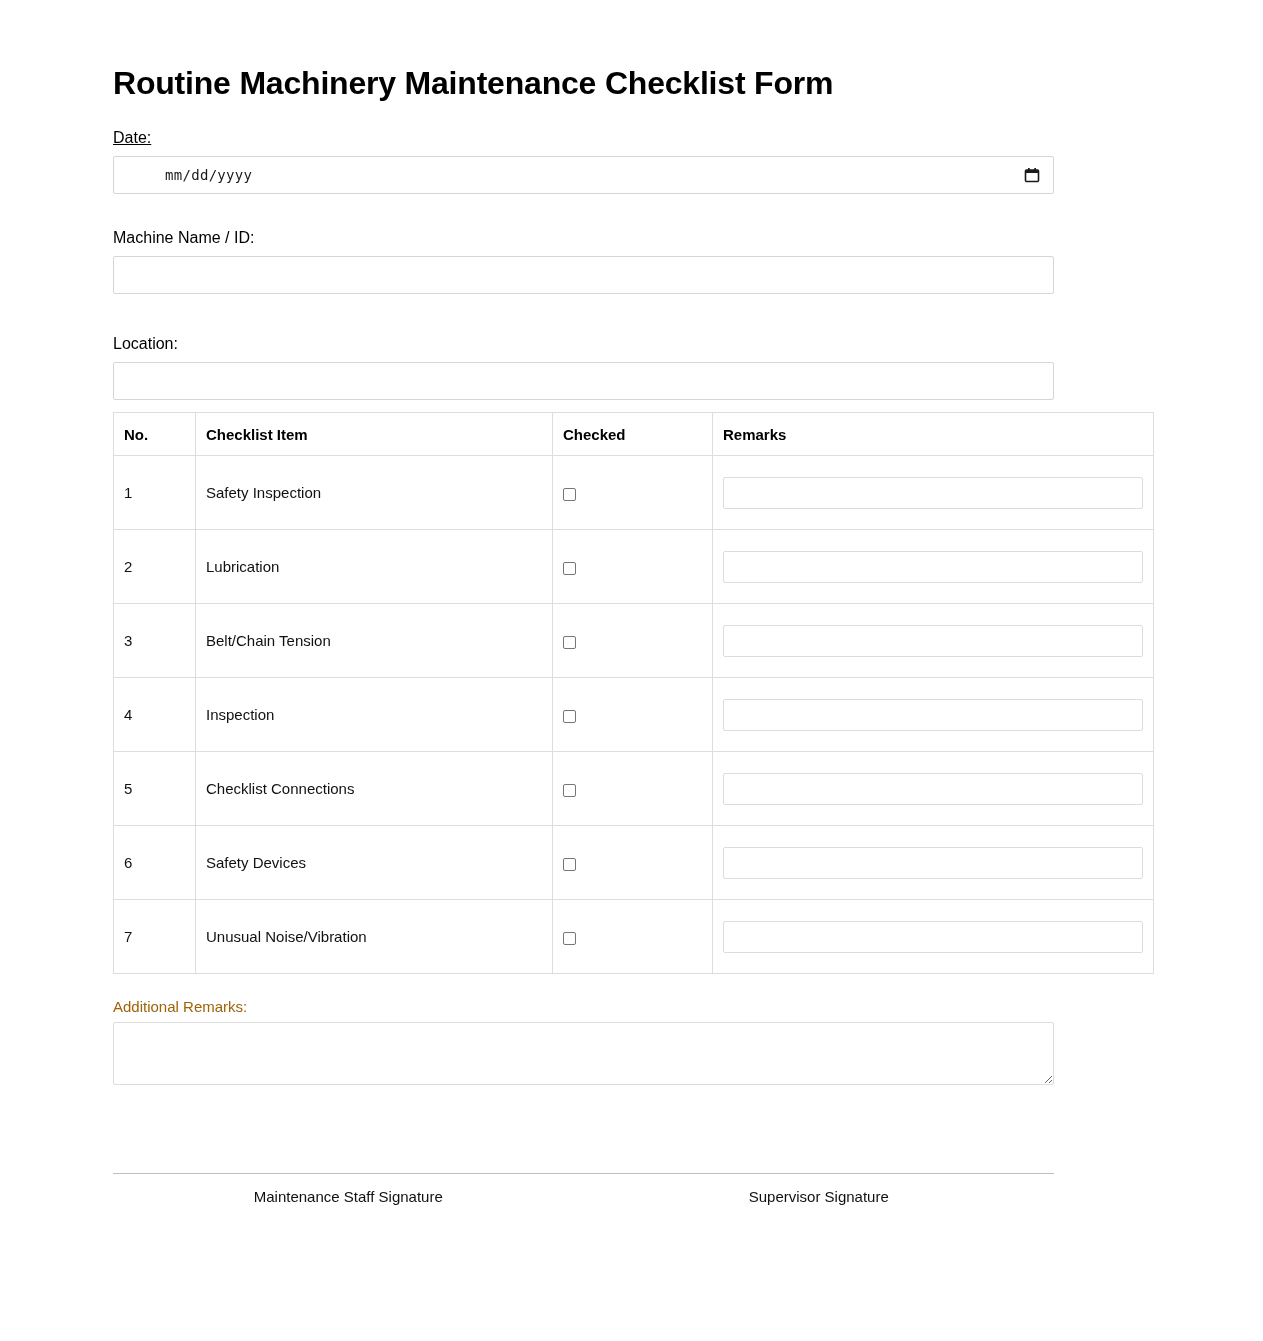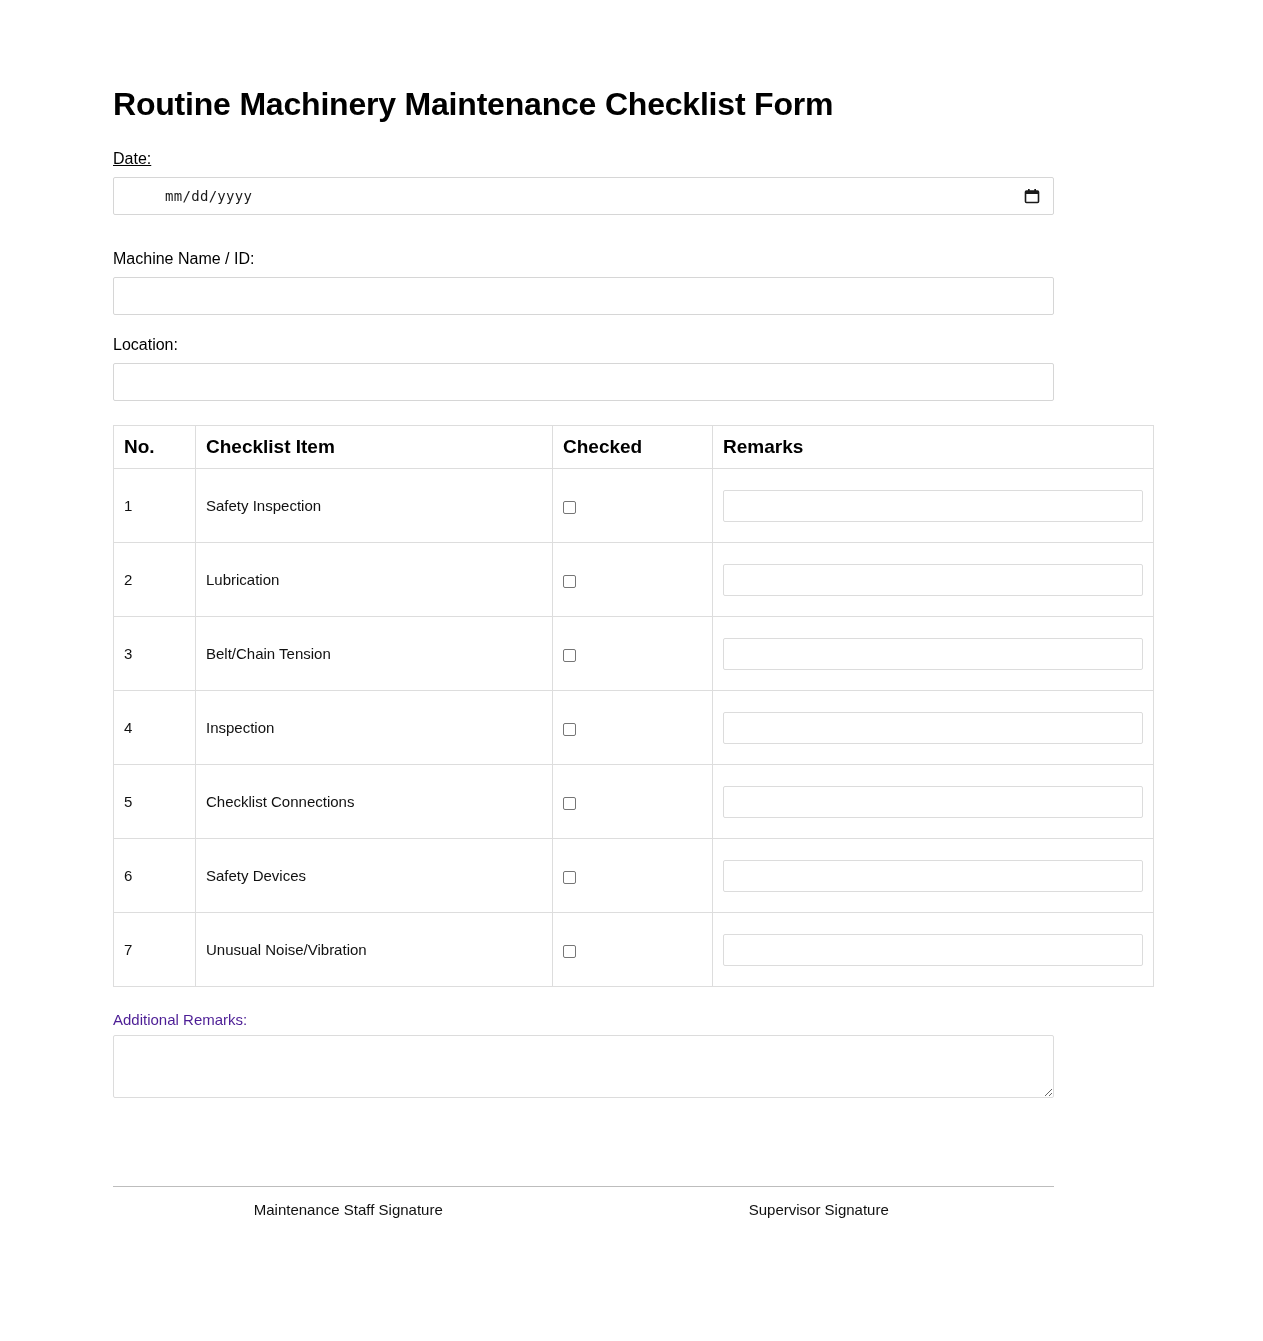--- a/index.html
+++ b/index.html
@@ -13,21 +13,21 @@
     height: 1341px;
     font-family: "Liberation Sans", sans-serif;
     color: #000000;
     -webkit-font-smoothing: antialiased;
   }
   .page {
     position: relative;
     width: 1167px;
     height: 1341px;
     box-sizing: border-box;
-    padding: 85px 113px 0 113px;
+    padding: 64px 113px 0 113px;
   }
   .form-title {
     font-size: 32px;
     font-weight: bold;
     line-height: 1.2;
     margin: 0 0 26px 0;
     letter-spacing: -0.2px;
     color: #000;
   }
   .field-block {
@@ -76,38 +76,38 @@
     position: absolute;
     right: 14px;
     top: 50%;
     transform: translateY(-50%);
     width: 16px;
     height: 16px;
     display: block;
   }
   
   .block-date { margin-bottom: 34px; text-decoration: underline; }
-  .block-machine { margin-bottom: 20px; }
-  .block-location { margin-bottom: 24px; }
+  .block-machine { margin-bottom: 40px; }
+  .block-location { margin-bottom: 12px; }
 
   table.checklist {
     width: 100%;
     border-collapse: collapse;
     table-layout: fixed;
     background: #fff;
   }
   table.checklist th,
   table.checklist td {
     border: 1px solid #dddddd;
     text-align: left;
     vertical-align: middle;
     padding: 0;
   }
   table.checklist th {
-    font-size: 19px;
+    font-size: 15px;
     font-weight: bold;
     height: 42px;
     padding: 0 10px;
     color: #000;
   }
   table.checklist td {
     height: 73px;
     padding: 0 10px;
     font-size: 15px;
     color: #111;
@@ -147,21 +147,21 @@
     display: inline-block;
     vertical-align: middle;
     cursor: pointer;
   }
   .remarks-block {
     margin-top: 24px;
   }
   .remarks-label {
     display: block;
     font-size: 15px;
-    color: #4c1d95;
+    color: #a16207;
     margin-bottom: 7px;
   }
   .remarks-textarea {
     box-sizing: border-box;
     display: block;
     width: 100%;
     height: 63px;
     padding: 6px 10px;
     font-family: "Liberation Sans", sans-serif;
     font-size: 15px;

